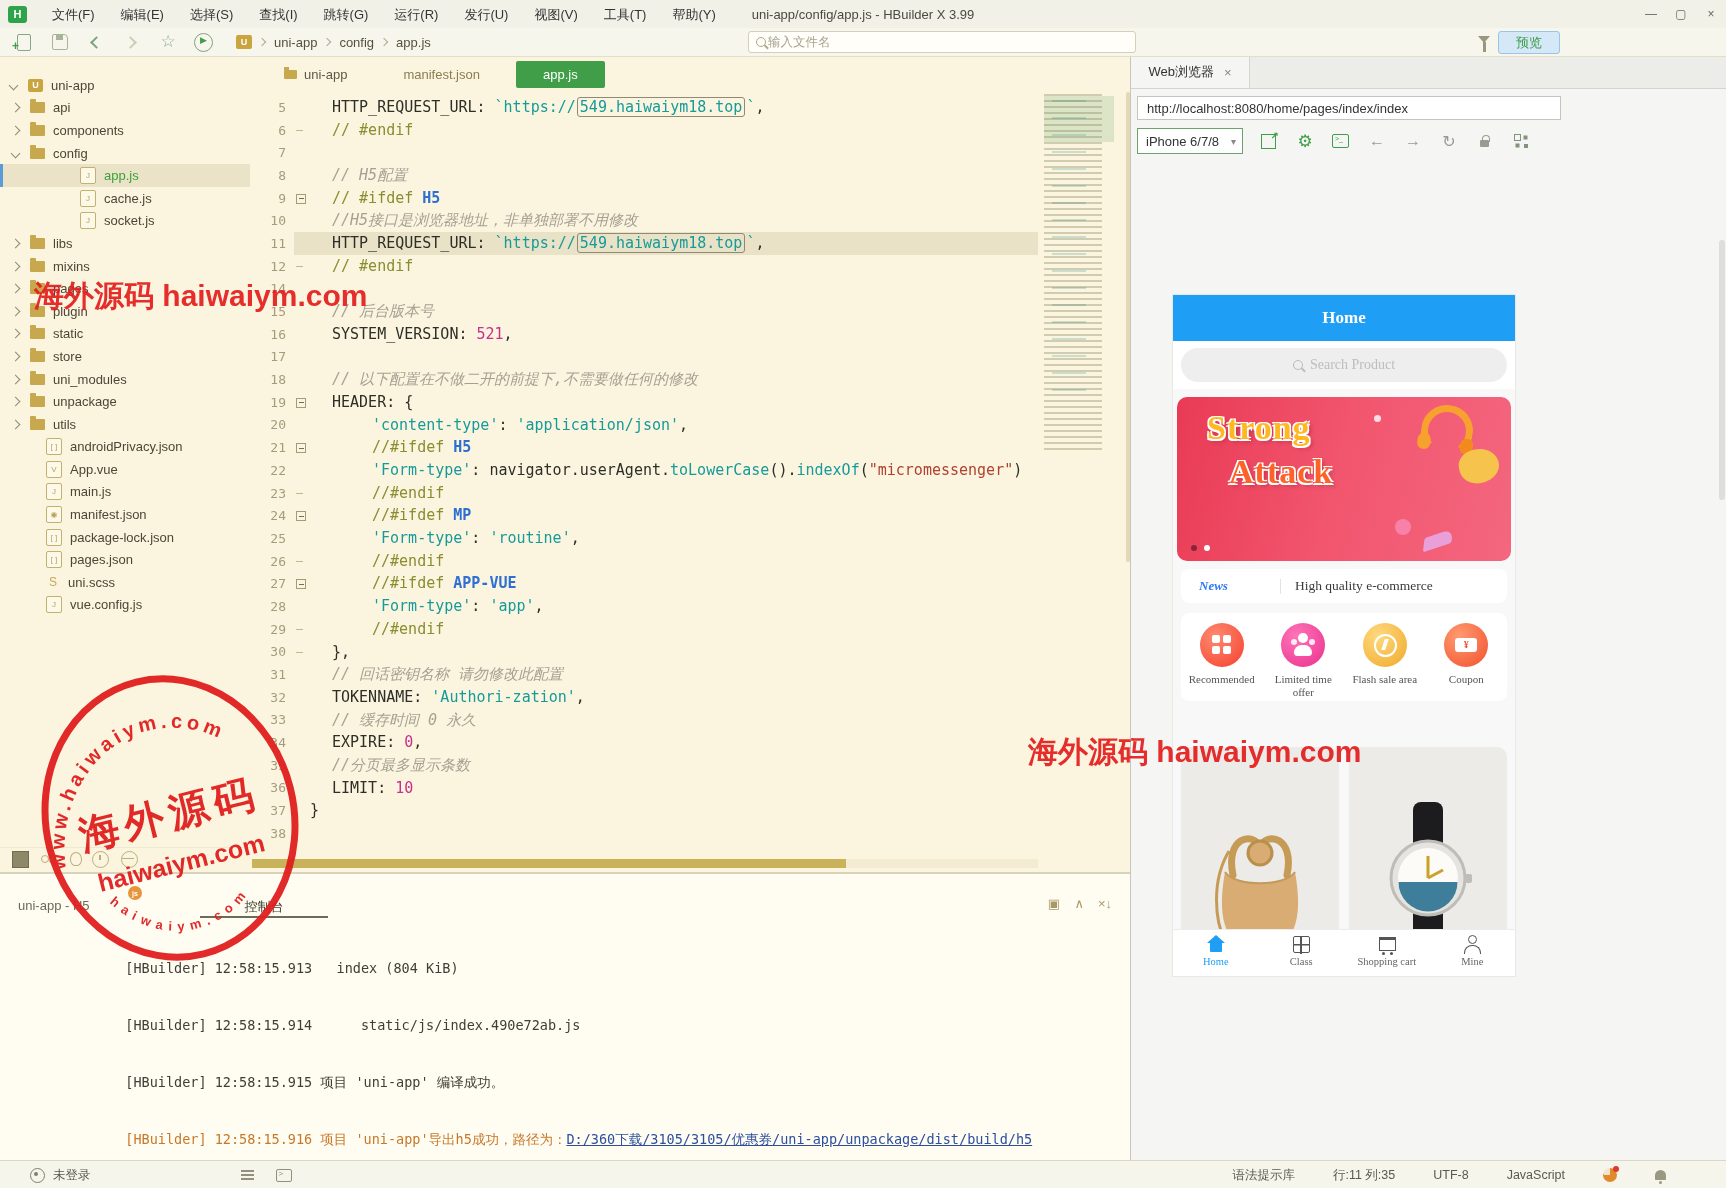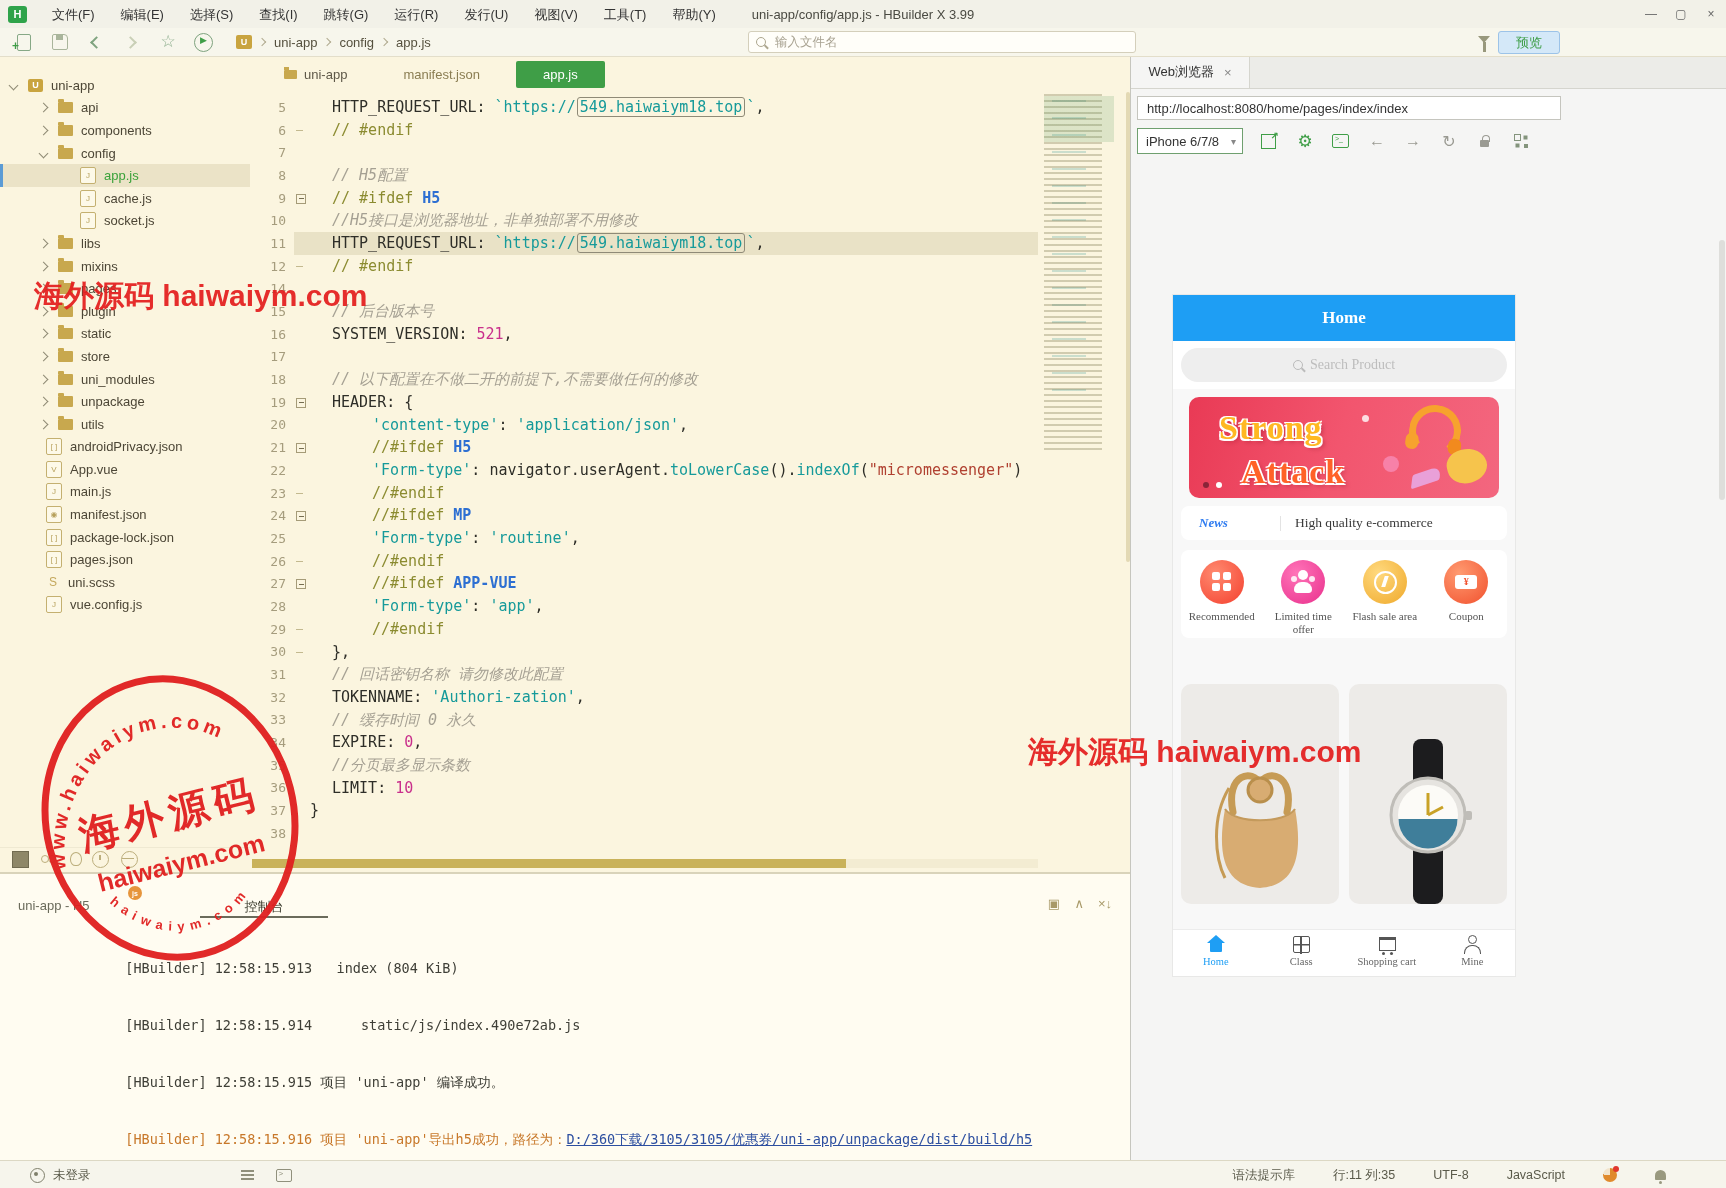--- a/index.html
+++ b/index.html
@@ -33,33 +33,33 @@
   .ubox{width:16px;height:14px;background:#C9A43F;border-radius:2px;color:#FFF;font-size:9px;font-weight:bold;
         display:flex;align-items:center;justify-content:center;flex:none;}
   .crumb{display:flex;align-items:center;font-size:13px;color:#55503E;}
   .crumb .sep{width:5px;height:5px;border-right:1.5px solid #AFA98E;border-bottom:1.5px solid #AFA98E;
               transform:rotate(-45deg);margin:0 9px 0 7px;}
   .tb-search{position:absolute;left:748px;top:3px;width:386px;height:20px;background:#FFFEF9;border:1px solid #D4CFBB;
              border-radius:3px;display:flex;align-items:center;}
   .tb-search .sico{margin-left:7px;}
   .sico{width:8px;height:8px;border:1.5px solid #ADA78F;border-radius:50%;position:relative;flex:none;}
   .sico::after{content:"";position:absolute;width:5px;height:1.5px;background:#ADA78F;transform:rotate(45deg);right:-4px;bottom:-1px;}
-  .tb-search input{border:none;outline:none;background:transparent;font-size:12.5px;color:#444;margin-left:7px;width:330px;
+  .tb-search input{border:none;outline:none;background:transparent;font-size:12.5px;color:#444;width:330px;
                    font-family:"Liberation Sans",sans-serif;}
   .tb-search input::placeholder{color:#A9A392;}
   .funnel{position:absolute;right:236px;top:8px;width:0;height:0;border-left:6px solid transparent;border-right:6px solid transparent;
           border-top:7px solid #98987C;}
   .funnel::after{content:"";position:absolute;left:-1.5px;top:-1px;width:3px;height:10px;background:#98987C;}
   .preview-btn{position:absolute;right:166px;top:3px;width:60px;height:21px;background:#D4E8F8;border:1px solid #9CC3E8;
                border-radius:3px;color:#3F9E47;font-size:13px;display:flex;align-items:center;justify-content:center;}
   
   .sidebar{position:absolute;left:0;top:56px;width:250px;height:816px;background:#FBF5DF;border-right:1px solid #E2DCC4;}
   .tree{padding-top:18px;}
   .trow{display:flex;align-items:center;height:22.6px;padding-left:10px;cursor:default;}
-  .trow.d1{padding-left:40px;}
+  .trow.d1{padding-left:12px;}
   .trow.f1{padding-left:46px;}
   .trow.f2{padding-left:80px;}
   .tchev{width:6px;height:6px;border-right:1.6px solid #8E8A74;border-bottom:1.6px solid #8E8A74;margin-right:11px;flex:none;}
   .tchev.r{transform:rotate(-45deg);}
   .tchev.d{transform:rotate(45deg);}
   .tico{flex:none;margin-right:8px;}
   .tico.folder{width:15px;height:11px;background:#C8A84E;border-radius:1px;position:relative;}
   .tico.folder::before{content:"";position:absolute;top:-3px;left:0;width:6px;height:3px;background:#C8A84E;border-radius:1px 1px 0 0;}
   .tico.ubox2{width:15px;height:13px;background:#C9A43F;border-radius:2px;color:#FFF;font-size:9px;font-weight:bold;
               display:flex;align-items:center;justify-content:center;}
@@ -173,21 +173,21 @@
   .bic.qr::after{content:"";position:absolute;right:3px;bottom:3px;width:4px;height:4px;background:#84947C;}
   .rscroll{position:absolute;right:2px;top:184px;width:6px;height:260px;background:#DEDEDB;border-radius:3px;}
   
   .phone{position:absolute;left:42px;top: 239px;width:342px;height:681px;background:#F8F8F8;box-shadow:0 0 0 1px rgba(0,0,0,.05);font-family:Liberation Serif, serif;}
   .p-header{height:46px;background:#1E9EF4;color:#FFF;font-size:17px;font-weight:bold;display:flex;align-items:center;justify-content:center;}
   .p-search{height:48px;background:#FFF;display:flex;align-items:center;}
   .p-pill{margin:0 8px;width:326px;height:34px;background:#EEEEEE;border-radius:17px;display:flex;align-items:center;justify-content:center;gap:7px;}
   .p-pill .sico{border-color:#BBB;}
   .p-pill .sico::after{background:#BBB;}
   .p-pill span{color:#BDBDBD;font-size:14px;}
-  .banner{position:relative;margin:8px 16px 0;height:101px;border-radius:10px;overflow:hidden;
+  .banner{position:relative;margin:8px 4px 0;height:164px;border-radius:10px;overflow:hidden;
           background:linear-gradient(105deg,#E93A55 0%,#F2556E 48%,#F3677F 100%);}
   .bw1{position:absolute;left:30px;top:12px;font-size:34px;font-weight:800;color:#FFB822;letter-spacing:1px;
        text-shadow:-1.5px -1.5px 0 #FFF,1.5px -1.5px 0 #FFF,-1.5px 1.5px 0 #FFF,1.5px 1.5px 0 #FFF,3px 3px 4px rgba(120,0,20,.35);}
   .bw2{position:absolute;left:52px;top:56px;font-size:34px;font-weight:800;color:#FF6227;letter-spacing:1px;
        text-shadow:-1.5px -1.5px 0 #FFF,1.5px -1.5px 0 #FFF,-1.5px 1.5px 0 #FFF,1.5px 1.5px 0 #FFF,3px 3px 4px rgba(120,0,20,.35);}
   .dec1{position:absolute;right:38px;top:8px;width:38px;height:38px;border:7px solid #F7A22E;border-bottom-color:transparent;
         border-radius:50%;transform:rotate(8deg);}
   .dec1::before{content:"";position:absolute;left:-9px;top:24px;width:13px;height:16px;background:#F7A22E;border-radius:6px;}
   .dec1::after{content:"";position:absolute;right:-9px;top:24px;width:13px;height:16px;background:#F28A1E;border-radius:6px;}
   .dec2{position:absolute;right:12px;top:52px;width:40px;height:34px;background:#F6C44C;border-radius:45% 55% 50% 50%;transform:rotate(-15deg);}

